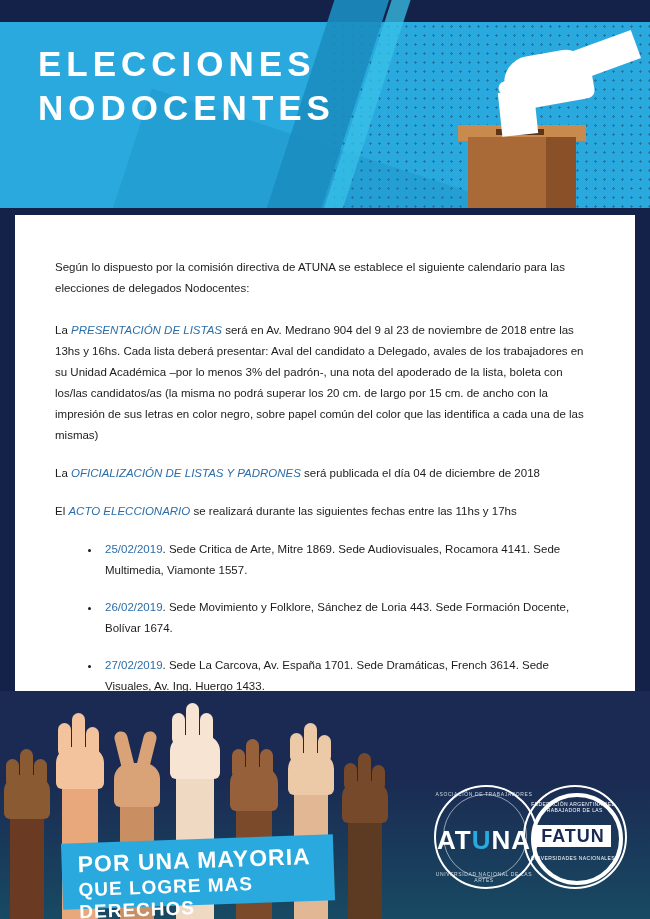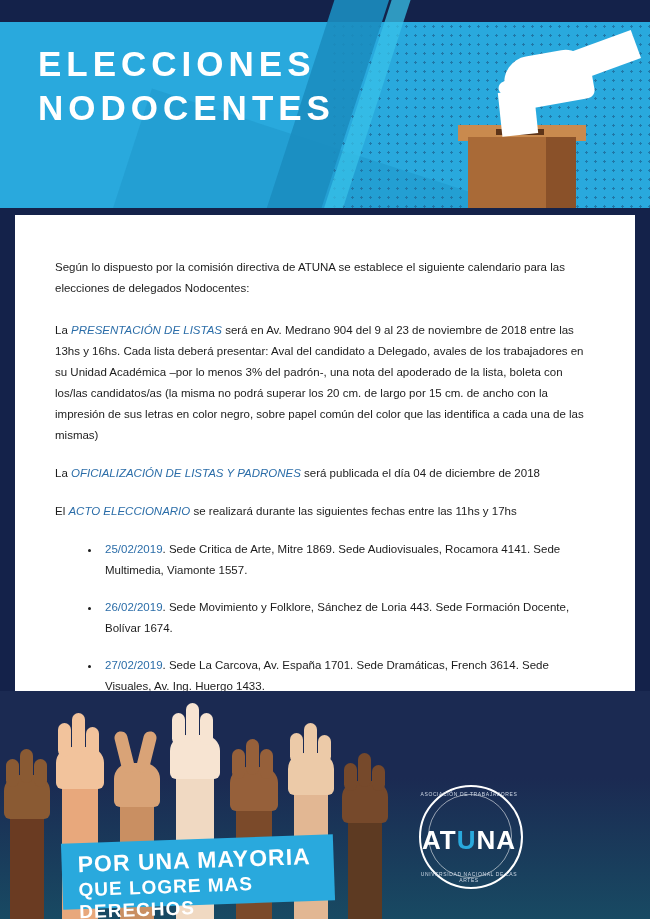--- a/index.html
+++ b/index.html
@@ -218,21 +218,21 @@
     left: 16px; top: 36px;
     color: #ffffff;
     font-weight: bold;
     font-size: 19px;
     letter-spacing: 1px;
   }
 
   
   .logo-atuna {
     position: absolute;
-    left: 419px; top: 785px;
+    left: 434px; top: 785px;
     width: 100px; height: 100px;
   }
   .logo-atuna .ring {
     position: absolute; left: 0; top: 0;
     width: 100px; height: 100px;
     border-radius: 50%;
     border: 2px solid #ffffff;
   }
   .logo-atuna .ring2 {
     position: absolute; left: 9px; top: 9px;
@@ -437,14 +437,22 @@
   </div>
 
   <div class="logo-atuna">
     <div class="ring"></div>
     <div class="ring2"></div>
     <div class="micro">ASOCIACIÓN DE TRABAJADORES</div>
     <div class="micro2">UNIVERSIDAD NACIONAL DE LAS ARTES</div>
     <div class="word"><span>AT</span><span class="u">U</span><span>NA</span></div>
   </div>
 
+  <div class="logo-fatun">
+    <div class="ring"></div>
+    <div class="ring2"></div>
+    <div class="micro">FEDERACIÓN ARGENTINA DEL TRABAJADOR DE LAS</div>
+    <div class="micro2">UNIVERSIDADES NACIONALES</div>
+    <div class="band"></div>
+    <div class="word">FATUN</div>
+  </div>
 
 </div>
 
 </body></html>

